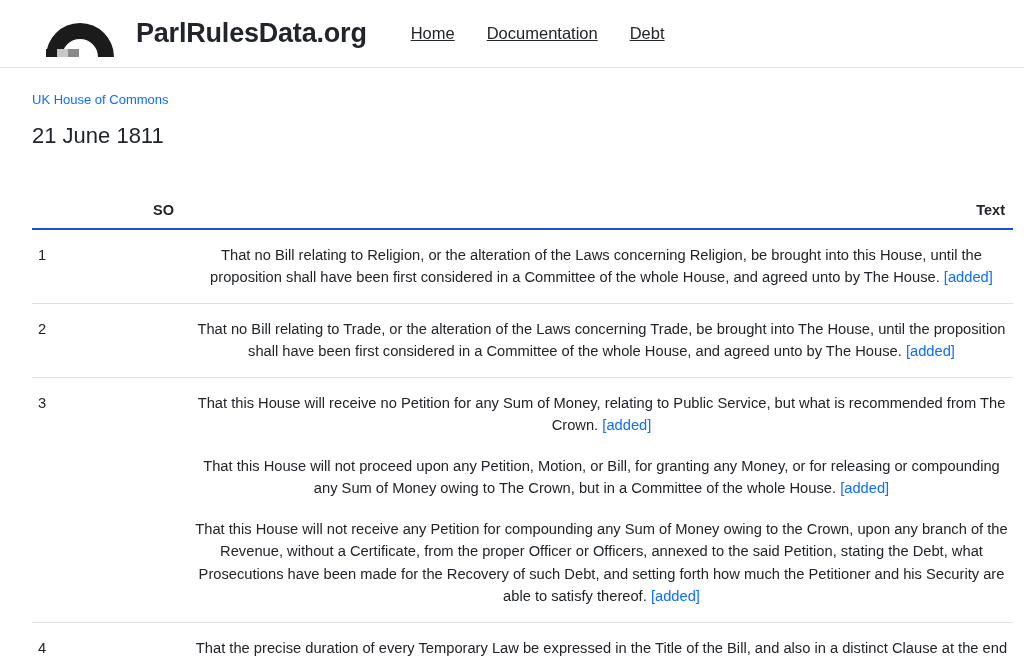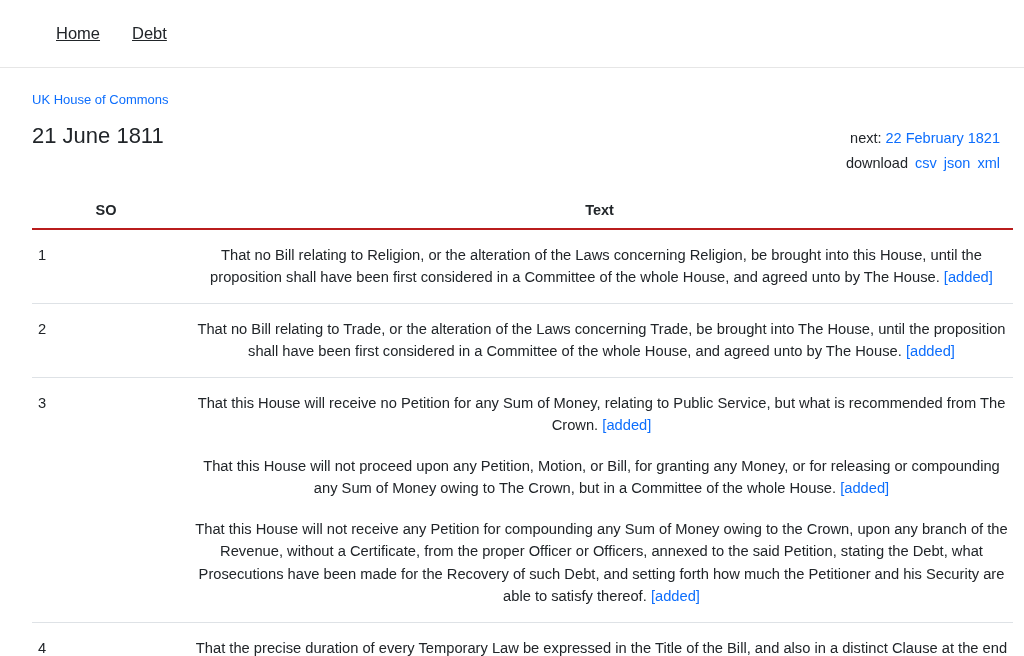--- a/index.html
+++ b/index.html
@@ -102,25 +102,25 @@
   .meta .dl-links a { margin-left: 3px; }
 
   
   table.so-table {
     width: 981px;
     border-collapse: collapse;
     margin-top: 14px;
     font-size: 14.7px;
   }
   table.so-table thead th {
-    text-align: center;
+    text-align: right;
     font-weight: bold;
     font-size: 14.5px;
     padding: 8px 8px 10px 8px;
-    border-bottom: 2px solid #b91c1c;
+    border-bottom: 2px solid #1d4ed8;
     color: #212529;
   }
   table.so-table thead th.col-so { width: 150px; padding-left: 6px; }
   table.so-table thead th.col-text { padding-left: 12px; margin-top: 28px; }
 
   table.so-table tbody td {
     padding: 14px 8px 14px 8px;
     border-bottom: 1px solid #dee2e6;
     vertical-align: top;
     line-height: 1.53;
@@ -130,48 +130,50 @@
   table.so-table tbody td.col-text { padding-left: 12px; padding-right: 4px; }
 
   .para { margin: 0 0 18px 0; text-align: center; }
   .para:last-child { margin-bottom: 0; }
   .tag-added { color: #0d6efd; }
 </style>
 </head>
 <body>
 
 <div class="navbar">
+  <a class="brand" href="#">
+    <span class="logo">
+      <svg width="82" height="50" viewBox="0 0 82 50">
+        <path d="M6 48 A34 34 0 0 1 74 48 L58 48 A18 18 0 0 0 22 48 Z" fill="#1b1b1b"></path>
+        <rect x="6" y="40" width="11" height="8" fill="#1b1b1b"></rect>
+        <rect x="17" y="40" width="11" height="8" fill="#c8c8c8"></rect>
+        <rect x="28" y="40" width="11" height="8" fill="#8a8a8a"></rect>
+      </svg>
+    </span>
+    <span class="brand-name">ParlRulesData.org</span>
+  </a>
   <nav class="nav-links">
     <a class="nav-item" href="#">
       <span>Home</span>
+    </a>
+    <a class="nav-item" href="#">
+      <span>Documentation</span>
     </a>
     <a class="nav-item" href="#">
       <span>Debt</span>
     </a>
   </nav>
 </div>
 
 <div class="content">
 
   <a class="breadcrumb-link" href="#">UK House of Commons</a>
 
   <div class="title-row">
     <h1 class="page-title">21 June 1811</h1>
-    <div class="meta">
-      <div>
-        <span>next:</span>
-        <a href="#">22 February 1821</a>
-      </div>
-      <div class="dl-links">
-        <span>download</span>
-        <a href="#">csv</a>
-        <a href="#">json</a>
-        <a href="#">xml</a>
-      </div>
-    </div>
   </div>
 
   <table class="so-table">
     <thead>
       <tr>
         <th class="col-so">SO</th>
         <th class="col-text">Text</th>
       </tr>
     </thead>
     <tbody>

